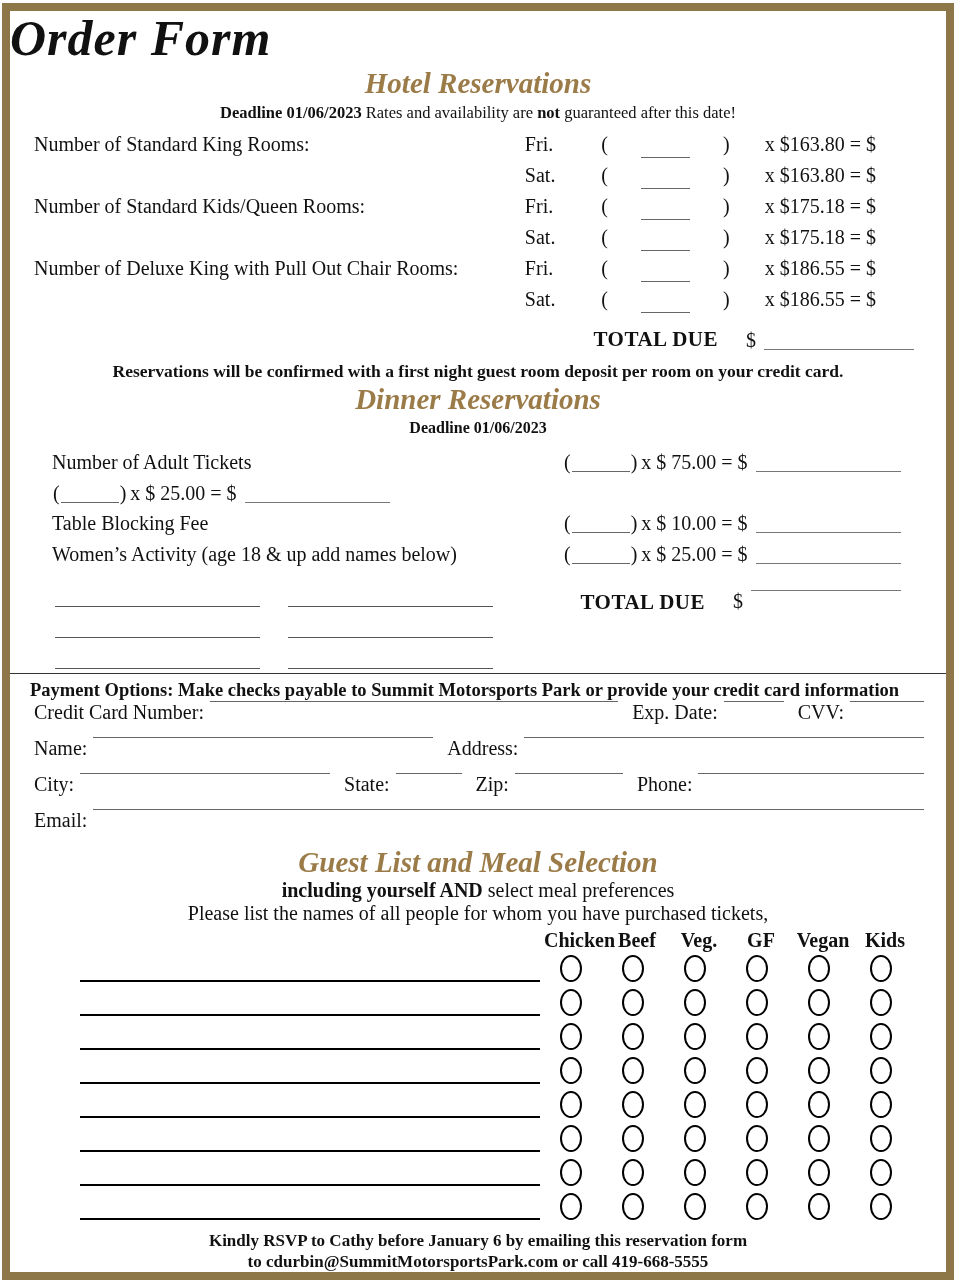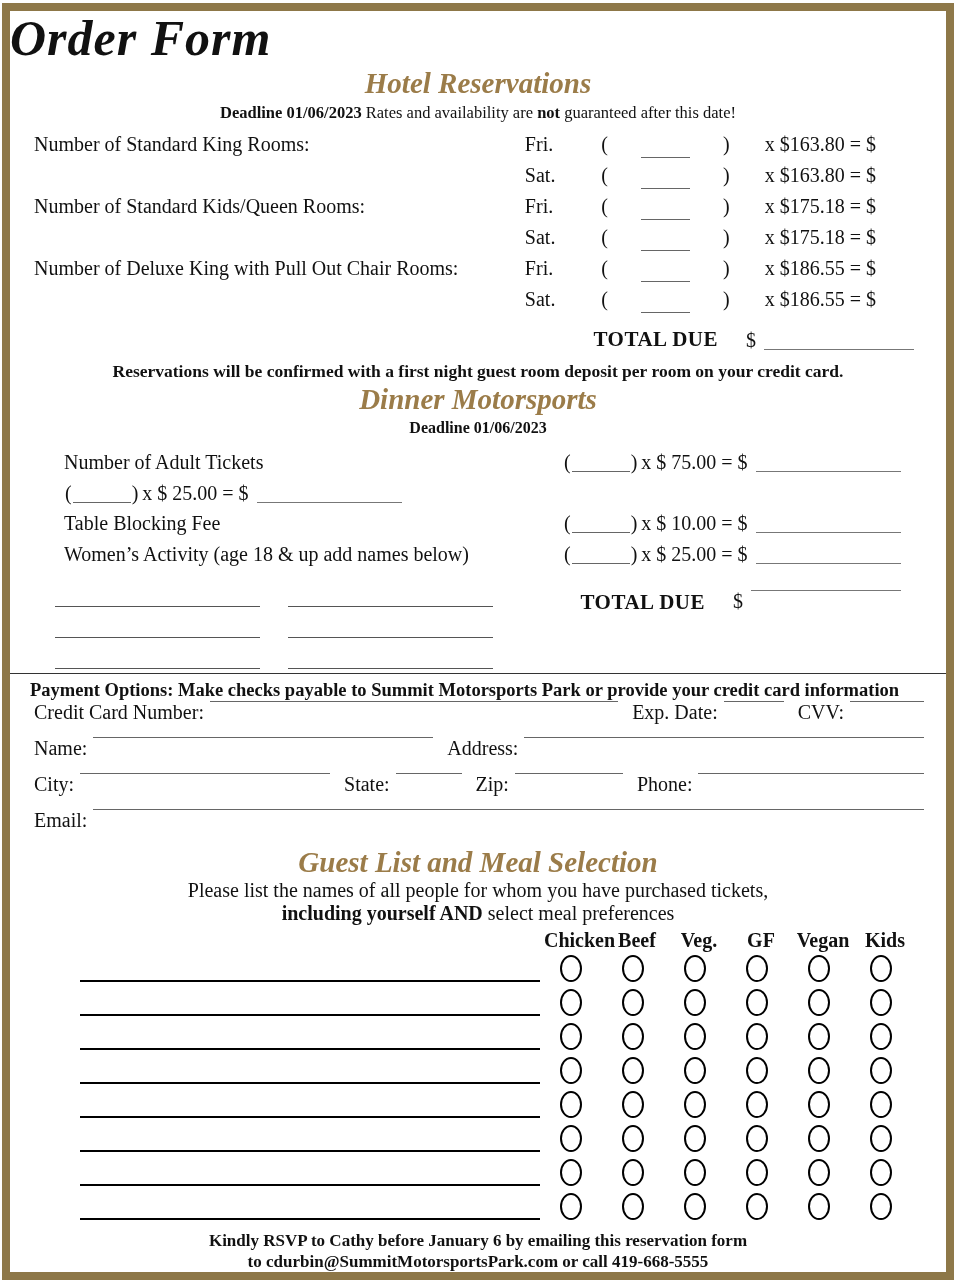--- a/index.html
+++ b/index.html
@@ -37,21 +37,21 @@
 
   .total-row{display:flex;align-items:flex-end;justify-content:flex-end;padding:8px 32px 0 0;}
   .total-label{font-weight:bold;font-size:21px;letter-spacing:0.5px;}
   .total-cur{font-size:20px;margin-left:28px;}
   .total-blank{width:150px;border-bottom:1.5px solid #777;margin-left:8px;margin-bottom:2px;display:inline-block;}
 
   .deposit-note{text-align:center;font-weight:bold;font-size:17.5px;margin-top:8px;line-height:22px;}
 
   
   .dinner-deadline{text-align:center;font-weight:bold;font-size:16px;line-height:20px;margin-top:2px;}
-  .dinner-rows{margin-top:10px;padding-left:12px;}
+  .dinner-rows{margin-top:10px;}
   .d-row{display:flex;align-items:flex-end;height:30.5px;padding:0 45px 4px 42px;font-size:20px;box-sizing:border-box;}
   .d-label{flex:1;white-space:nowrap;}
   .d-right{width:338px;display:flex;align-items:flex-end;}
   .d-paren-blank{width:58px;align-self:flex-end;margin-bottom:2px;}
   .d-rate{padding:0 4px 0 3px;white-space:nowrap;}
 
   .names-total{display:flex;margin-top:6px;}
   .names-grid{width:470px;padding-left:45px;display:grid;grid-template-columns:205px 205px;column-gap:28px;row-gap:0;}
   .name-blank{height:30px;border-bottom:1.5px solid #555;}
   .dinner-total-wrap{flex:1;display:flex;align-items:flex-start;justify-content:flex-end;padding:14px 45px 0 0;}
@@ -148,21 +148,21 @@
   </div>
 
   <div class="total-row">
     <span class="total-label">TOTAL DUE</span>
     <span class="total-cur">$</span>
     <span class="total-blank"></span>
   </div>
 
   <div class="deposit-note">Reservations will be confirmed with a first night guest room deposit per room on your credit card.</div>
 
-  <div class="gold-heading">Dinner Motorsports</div>
+  <div class="gold-heading">Dinner Reservations</div>
   <div class="dinner-deadline">Deadline 01/06/2023</div>
 
   <div class="dinner-rows">
     <div class="d-row">
       <span class="d-label">Number of Adult Tickets</span>
       <span class="d-right">
         <span class="paren">(</span>
             <span class="blank d-paren-blank"></span>
             <span class="paren">)</span>
         <span class="d-rate">x $ 75.00 = $</span>
@@ -246,24 +246,24 @@
     <span class="p-label p-gap">Phone:</span>
     <span class="p-blank p-grow"></span>
   </div>
 
   <div class="p-row">
     <span class="p-label">Email:</span>
     <span class="p-blank p-grow"></span>
   </div>
 
   <div class="gold-heading" style="">Guest List and Meal Selection</div>
-  <div class="instr">Please list the names of all people for whom you have purchased tickets,</div>
   <div class="instr">
     <span class="bold">including yourself AND</span><span> select meal preferences</span>
   </div>
+  <div class="instr">Please list the names of all people for whom you have purchased tickets,</div>
 
   <div class="meal-header">
     <span class="mh-cell">Chicken</span>
     <span class="mh-cell">Beef</span>
     <span class="mh-cell">Veg.</span>
     <span class="mh-cell">GF</span>
     <span class="mh-cell">Vegan</span>
     <span class="mh-cell">Kids</span>
   </div>
 

